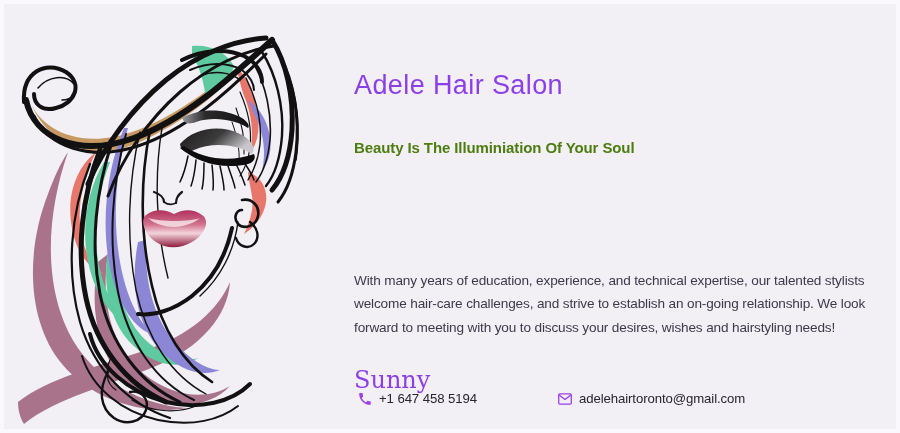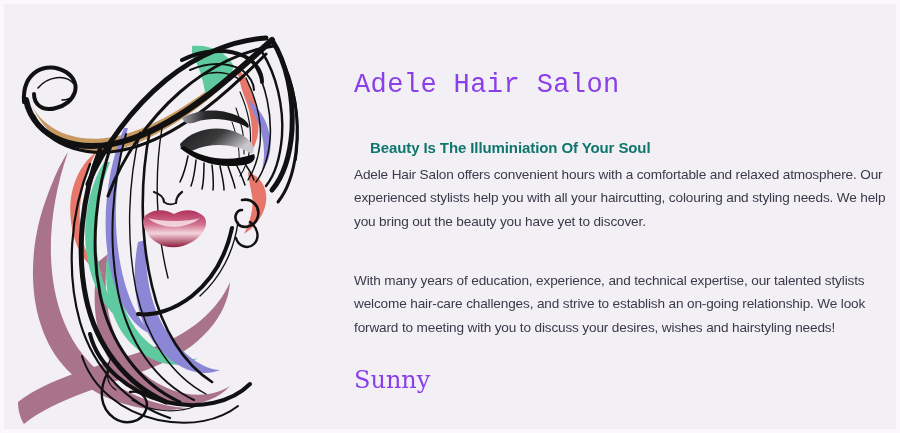--- a/index.html
+++ b/index.html
@@ -43,38 +43,38 @@
     left: 350px;
     top: 0;
     width: 546px;
     height: 433px;
   }
 
   #salon-title {
     position: absolute;
     left: 0;
     top: 50px;
-    font-family: Liberation Mono, monospace;
+    font-family: Liberation Sans, sans-serif;
     font-size: 27px;
     font-weight: 400;
     letter-spacing: 0.4px;
     color: #8b3fe8;
     line-height: 1;
     white-space: nowrap;
   }
 
   #tagline {
     position: absolute;
-    left: 16px;
+    left: 0;
     top: 103px;
     font-family: "Liberation Sans", sans-serif;
     font-size: 15px;
     font-weight: bold;
     letter-spacing: -0.1px;
-    color: #0f766e;
+    color: #4d7c0f;
     line-height: 1;
     white-space: nowrap;
     margin-top: 33px;
   }
 
   .body-para {
     position: absolute;
     left: 0;
     width: 540px;
     font-family: "Liberation Sans", sans-serif;
@@ -283,20 +283,41 @@
       </g>
     </svg>
   </div>
 
   <div id="content">
 
     <h1 id="salon-title">Adele Hair Salon</h1>
 
     <h2 id="tagline">Beauty Is The Illuminiation Of Your Soul</h2>
 
-    <p class="body-para" id="para-1">Adele Hair Salon offers convenient hours with a comfortable and relaxed atmosphere.  Our experienced stylists help you with all your haircutting, colouring and styling needs. We help you bring out the beauty you have yet to discover.</p>
 
     <p class="body-para" id="para-2">With many years of education, experience, and technical expertise, our talented stylists welcome hair-care challenges, and strive to establish an on-going relationship. We look forward to meeting with you to discuss your desires, wishes and hairstyling needs!</p>
 
     <h3 id="stylist-name">Sunny</h3>
 
+    <div id="contact-row">
+
+      <div class="contact-item" id="contact-phone">
+        <span class="contact-icon">
+          <svg width="14" height="14" viewBox="0 0 24 24" aria-hidden="true">
+            <path fill="#9b3fe8" d="M6.6 10.8c1.5 3 4 5.5 7 7l2.3-2.3c.3-.3.7-.4 1.1-.2 1.2.4 2.5.6 3.8.6.6 0 1 .4 1 1V21c0 .6-.4 1-1 1C10.6 22 2 13.4 2 2.9c0-.6.4-1 1-1h4.1c.6 0 1 .4 1 1 0 1.3.2 2.6.6 3.8.1.4 0 .8-.2 1.1L6.6 10.8z"></path>
+          </svg>
+        </span>
+        <span class="contact-text">+1 647 458 5194</span>
+      </div>
+
+      <div class="contact-item" id="contact-email">
+        <span class="contact-icon">
+          <svg width="14" height="12" viewBox="0 0 24 20" aria-hidden="true">
+            <rect x="1.2" y="1.2" width="21.6" height="17.6" rx="2" fill="none" stroke="#9b3fe8" stroke-width="2.2"></rect>
+            <path d="M2.6 3.4 L12 11 L21.4 3.4" fill="none" stroke="#9b3fe8" stroke-width="2.2" stroke-linecap="round" stroke-linejoin="round"></path>
+          </svg>
+        </span>
+        <span class="contact-text">adelehairtoronto@gmail.com</span>
+      </div>
+
+    </div>
   </div>
 </div>
 
 </body></html>

